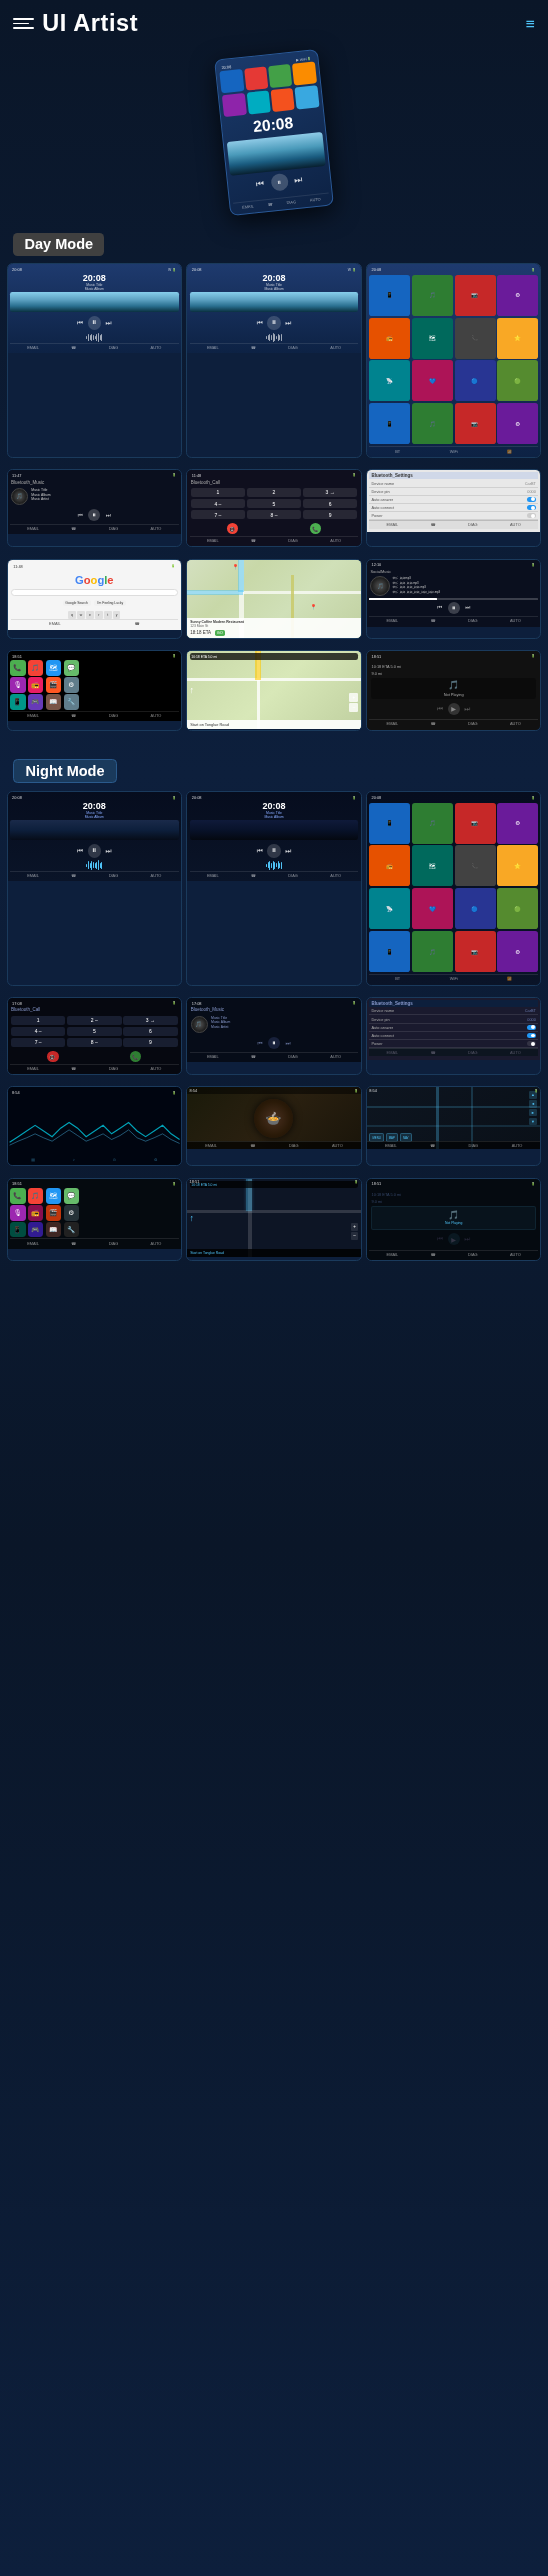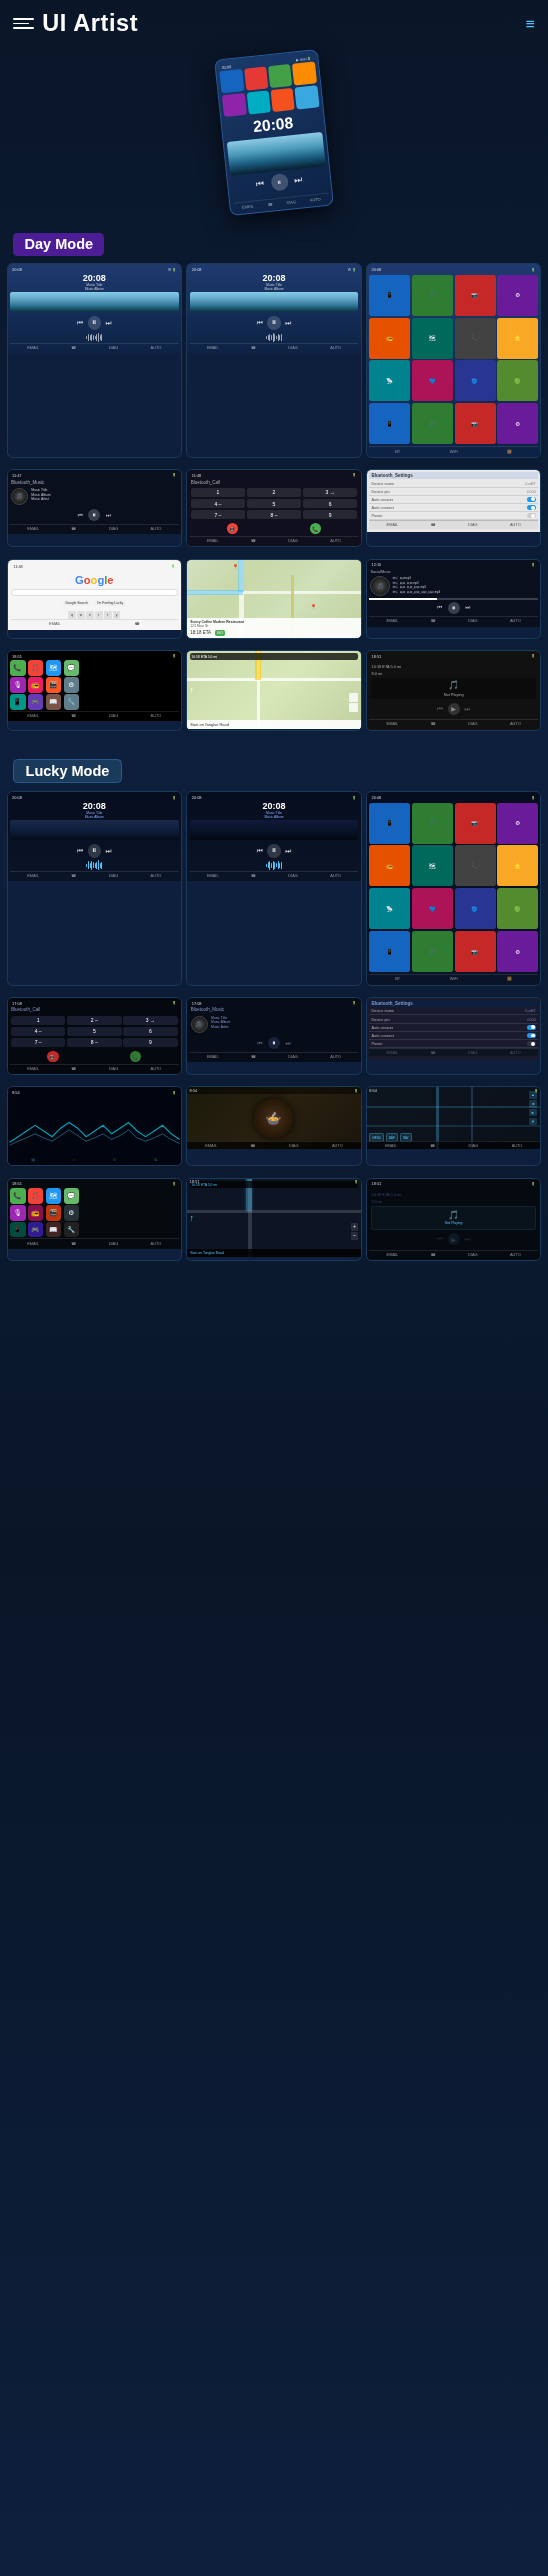--- a/index.html
+++ b/index.html
@@ -31,21 +31,21 @@
     
     .section-label {
       display: inline-block;
       margin: 11.2px 13.4px 7.8px;
       padding: 3.4px 11.2px;
       border-radius: 4.5px;
       font-size: 14.5px;
       font-weight: 700;
       color: #fff;
     }
-    .section-label.day { background: #4c1d95; }
+    .section-label.day { background: #404040; }
     .section-label.night { background: #1a3a5c; border: 0.6px solid #2a5a8c; }
 
     
     .screens-grid {
       display: grid;
       grid-template-columns: repeat(3, 1fr);
       gap: 4.5px;
       padding: 0 6.7px 11.2px;
     }
 
@@ -735,21 +735,21 @@
           <span>☎</span>
           <span>DIAG</span>
           <span>AUTO</span>
         </div>
       </div>
     </div>
   </div>
 </div>
 
 <div class="section">
-  <div class="section-label night">Lucky Mode</div>
+  <div class="section-label night">Night Mode</div>
 
   
   <div class="screens-grid">
 
     <div class="screen-card">
       <div class="s-music-player dark-mode">
         <div class="status-bar">
           <span class="status-time">20:08</span>
           <div class="status-icons">
               <span>🔋</span>

